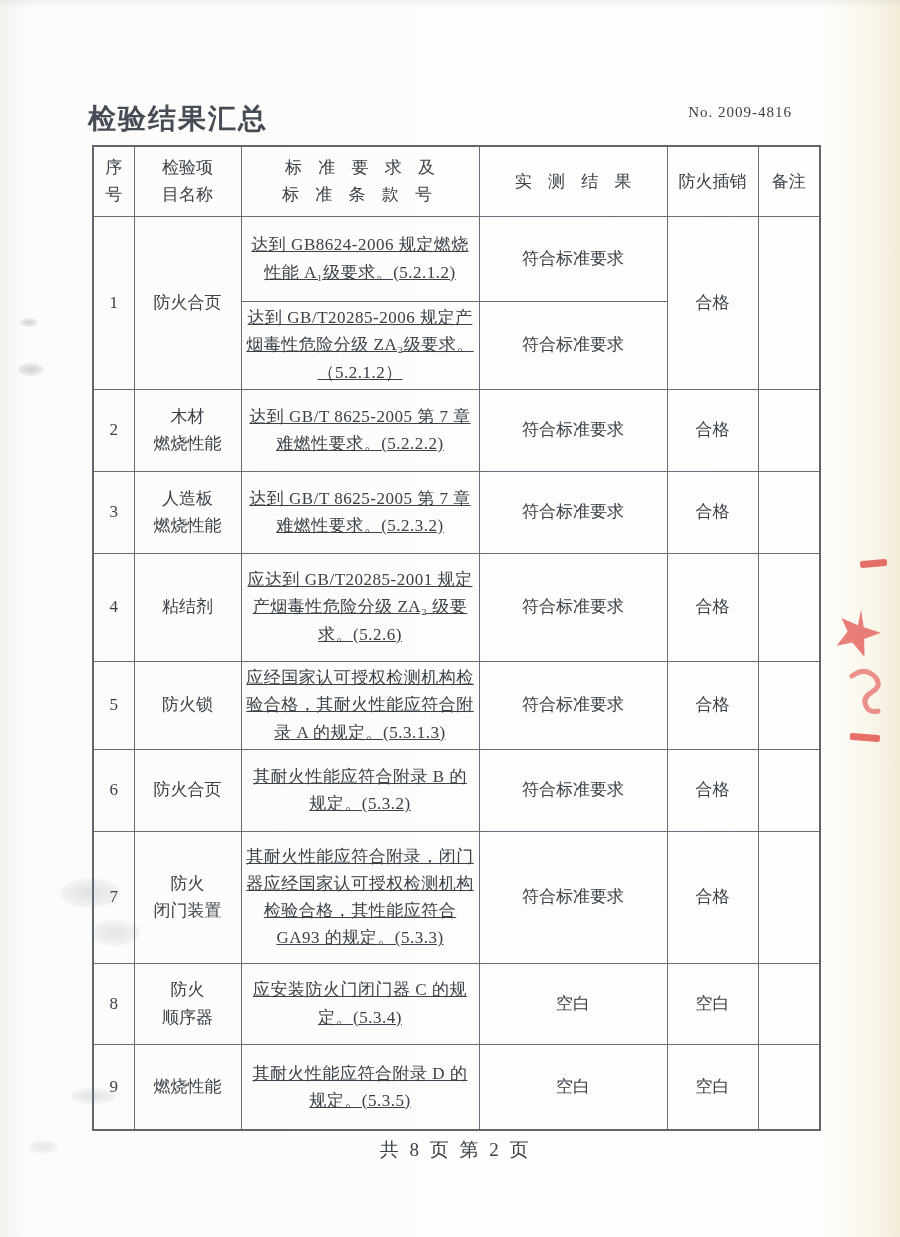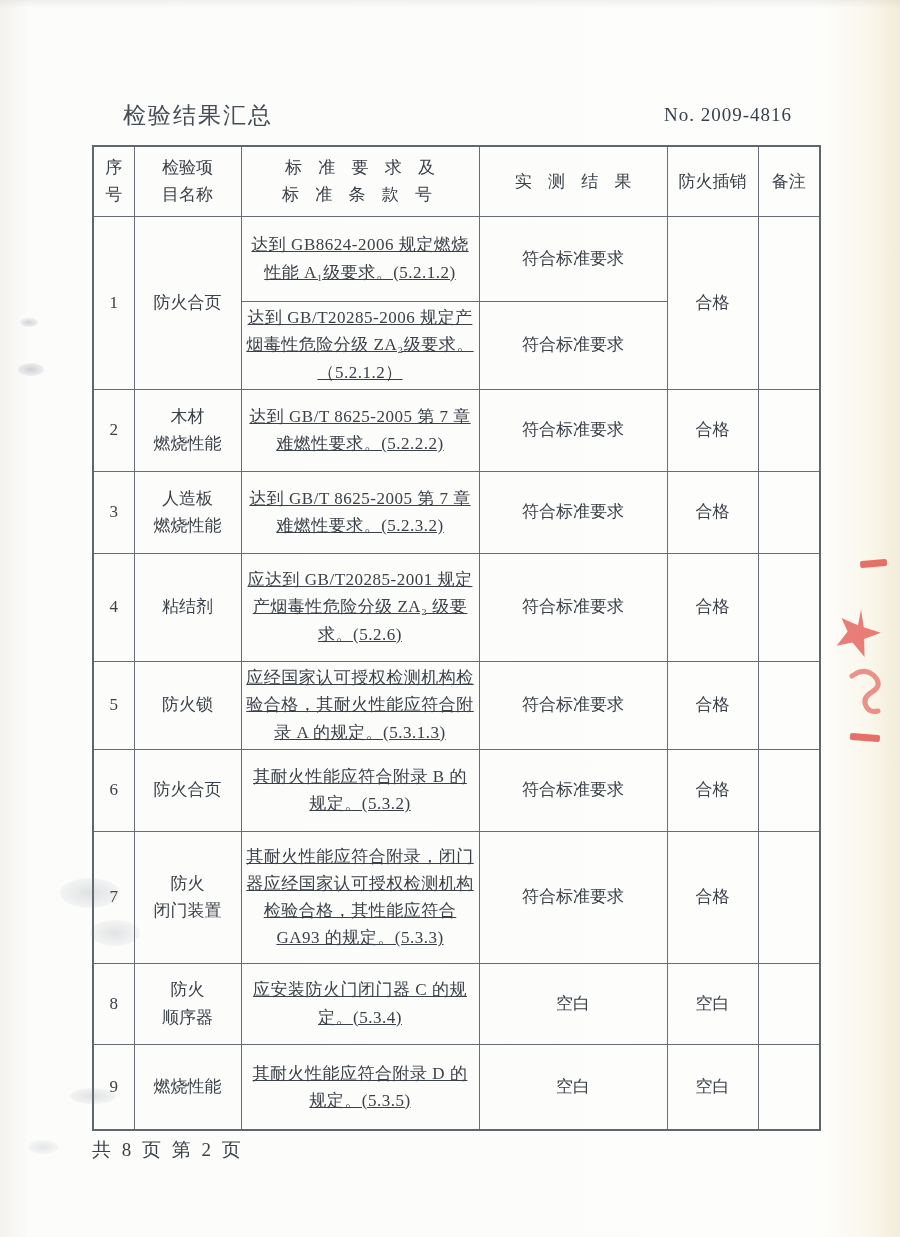--- a/index.html
+++ b/index.html
@@ -16,25 +16,25 @@
     color:#3b4149;
   }
   .page::after{ 
     content:"";position:absolute;left:0;top:0;width:100%;height:8px;
     background:linear-gradient(180deg, rgba(180,180,175,.18), rgba(180,180,175,0));
     pointer-events:none;
   }
   .title{
     position:absolute;left:88px;top:100px;
     font-family:"DejaVu Sans","Liberation Sans",sans-serif;
-    font-size:23px;letter-spacing:2px;color:#464c55;font-weight:400;margin-left:35px;
+    font-size:28px;letter-spacing:2px;color:#464c55;font-weight:700;
   }
   .report-no{
     position:absolute;right:108px;top:104px;
-    font-size:19px;letter-spacing:1px;color:#38414b;
+    font-size:15px;letter-spacing:1px;color:#38414b;
   }
   table.results{
     position:absolute;left:92px;top:145px;
     width:727px;border-collapse:collapse;table-layout:fixed;
     font-size:17px;color:#3b4149;
   }
   table.results td,table.results th{
     border:1px solid #666d74;
     padding:2px 4px;
     text-align:center;vertical-align:middle;
@@ -44,21 +44,21 @@
   .pre{white-space:pre-line;}
   .req{
     text-align:left;padding:6px 11px;line-height:1.68;
     letter-spacing:.5px;
     text-decoration:underline;
   }
   .ls{letter-spacing:6px;text-indent:6px;}
   .num{font-size:17px;}
   .footer{
     position:absolute;left:92px;top:1137px;width:727px;
-    text-align:left;font-size:19px;letter-spacing:3px;color:#3b4149;
+    text-align:center;font-size:19px;letter-spacing:3px;color:#3b4149;
   }
   
   .stamp{position:absolute;left:832px;top:548px;width:62px;height:205px;pointer-events:none;}
   
   .smudge{position:absolute;border-radius:50%;pointer-events:none;}
   .s1{left:20px;top:318px;width:18px;height:9px;background:radial-gradient(rgba(130,138,150,.35),rgba(130,138,150,0));}
   .s2{left:18px;top:363px;width:26px;height:13px;background:radial-gradient(rgba(130,138,150,.38),rgba(130,138,150,0));}
   .s3{left:60px;top:878px;width:60px;height:30px;background:radial-gradient(rgba(120,128,140,.22),rgba(120,128,140,0));}
   .s4{left:90px;top:920px;width:50px;height:26px;background:radial-gradient(rgba(120,128,140,.2),rgba(120,128,140,0));}
   .s5{left:70px;top:1088px;width:46px;height:16px;background:radial-gradient(rgba(120,128,140,.22),rgba(120,128,140,0));}

